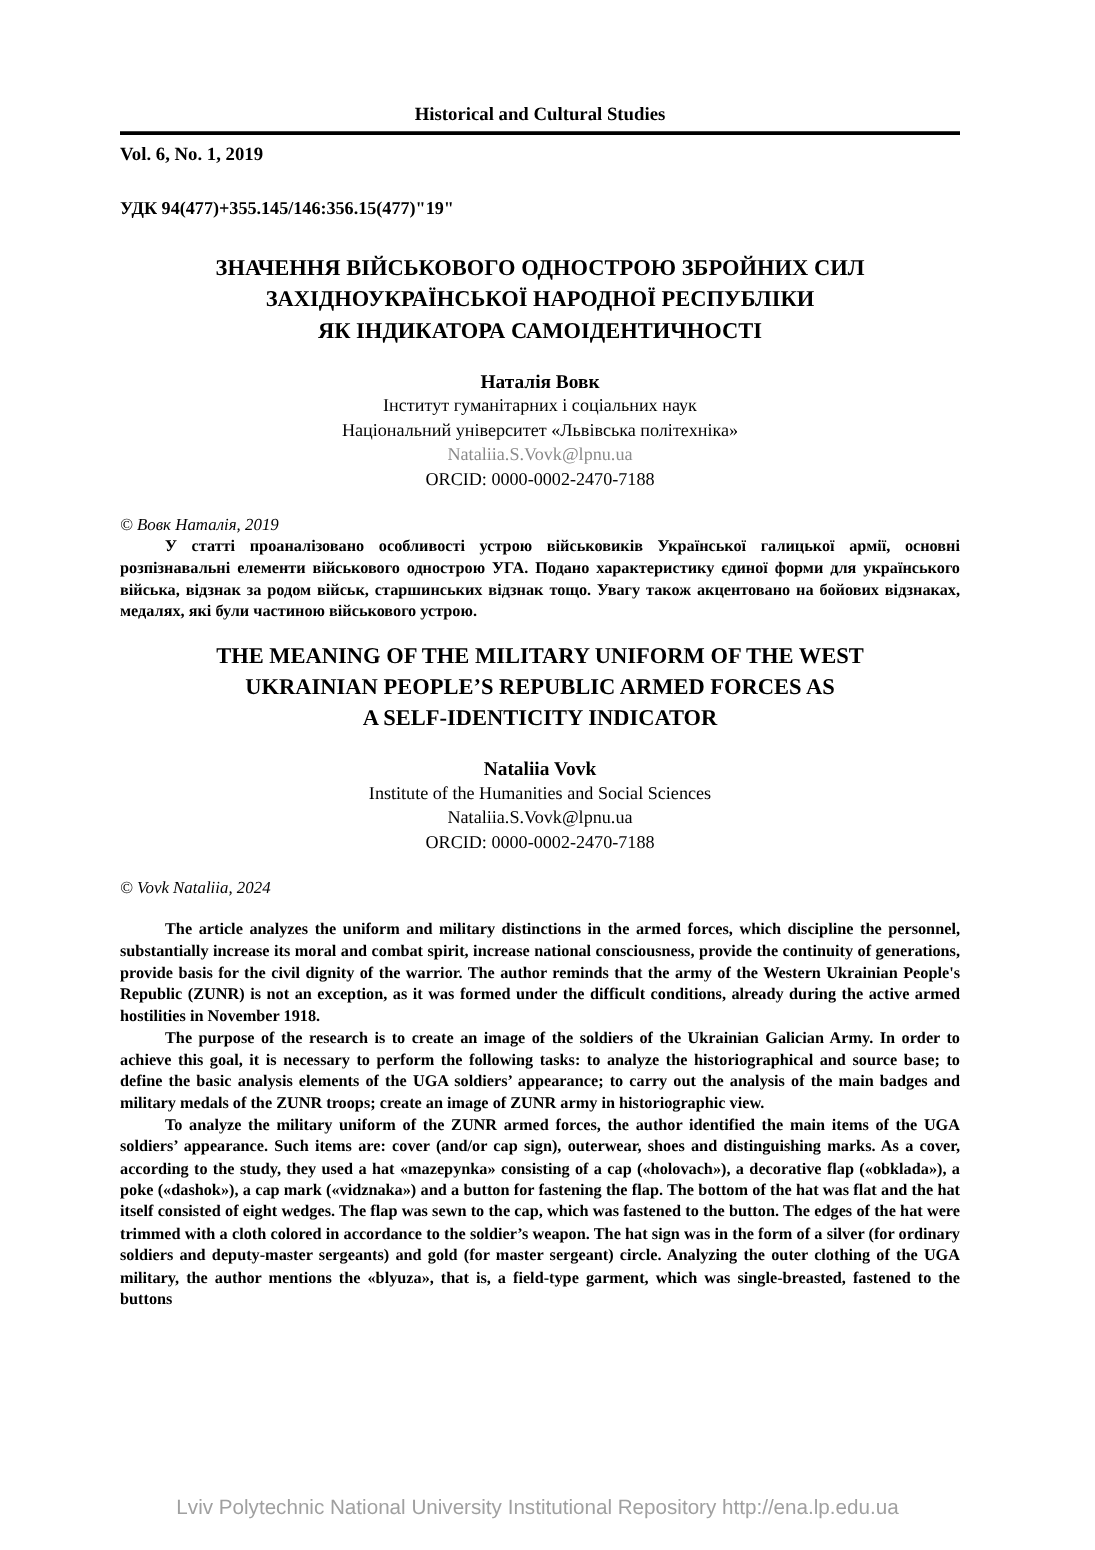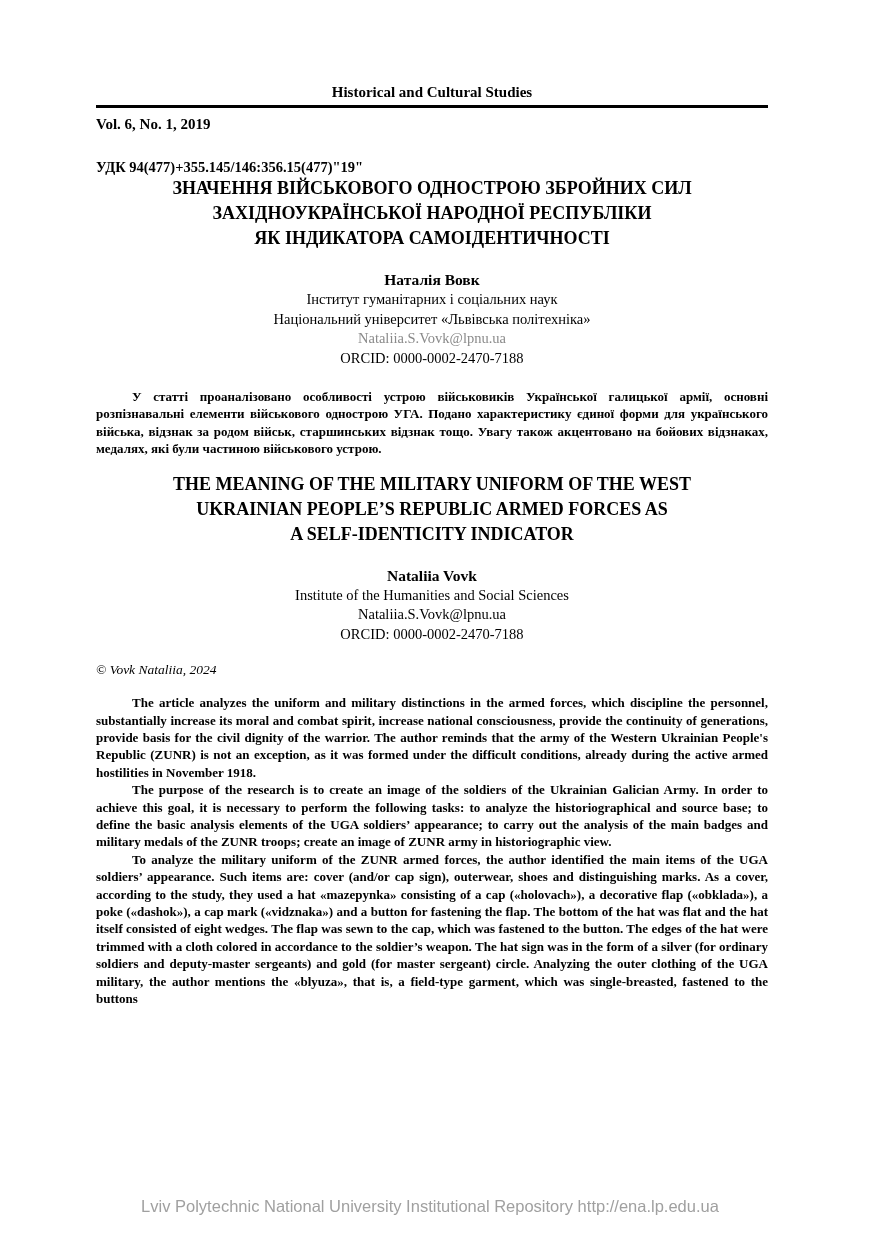--- a/index.html
+++ b/index.html
@@ -42,42 +42,41 @@
     line-height: 18px;
     margin-top: 24px;
   }
   .article-title {
     text-align: center;
     font-weight: bold;
     font-size: 18px;
     line-height: 25px;
     white-space: pre-line;
   }
-  .article-title.ua { }
+  .article-title.ua { margin-top: 26px; }
   .article-title.en { margin-top: 14px; }
   .author-block {
     text-align: center;
     margin-top: 18px;
     font-size: 14.5px;
     line-height: 19.5px;
   }
   .author-name {
     font-weight: bold;
     font-size: 15.5px;
     line-height: 21px;
   }
   .email-muted { color: #8a8a8a; }
   .copyright {
     font-style: italic;
     font-size: 13.5px;
     line-height: 17px;
     margin-top: 17px;
   }
   .abstract {
-    margin-top: 20px;
     font-weight: bold;
     text-align: justify;
     font-size: 13px;
     line-height: 17.4px;
   }
   .abstract.en { margin-top: 16px; }
   .abstract p {
     margin: 0;
     text-indent: 36px;
   }
@@ -110,20 +109,21 @@
 ЯК ІНДИКАТОРА САМОІДЕНТИЧНОСТІ</div>
 
   <div class="author-block">
     <div class="author-name">Наталія Вовк</div>
     <div>Інститут гуманітарних і соціальних наук</div>
     <div>Національний університет «Львівська політехніка»</div>
     <div class="email-muted">Nataliia.S.Vovk@lpnu.ua</div>
     <div>ORCID: 0000-0002-2470-7188</div>
   </div>
 
+  <div class="copyright">© Вовк Наталія, 2019</div>
 
   <div class="abstract ua">
     <p>У статті проаналізовано особливості устрою військовиків Української галицької армії, основні розпізнавальні елементи військового однострою УГА. Подано характеристику єдиної форми для українського війська, відзнак за родом військ, старшинських відзнак тощо. Увагу також акцентовано на бойових відзнаках, медалях, які були частиною військового устрою.</p>
   </div>
 
   <div class="article-title en">THE MEANING OF THE MILITARY UNIFORM OF THE WEST
 UKRAINIAN PEOPLE’S REPUBLIC ARMED FORCES AS
 A SELF-IDENTICITY INDICATOR</div>
 
   <div class="author-block">

